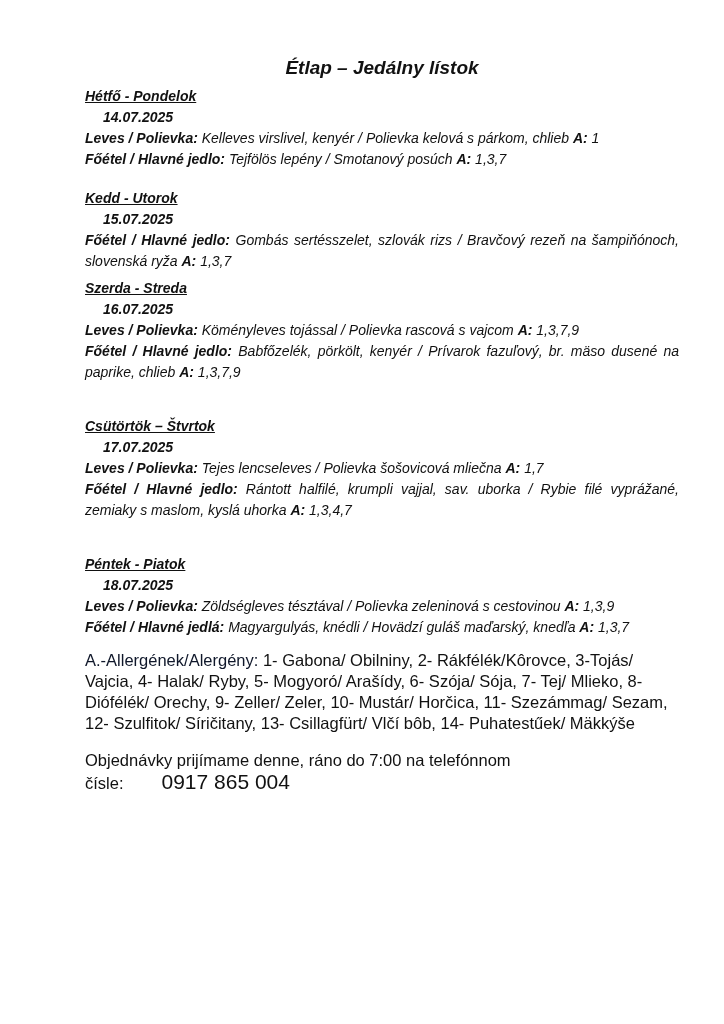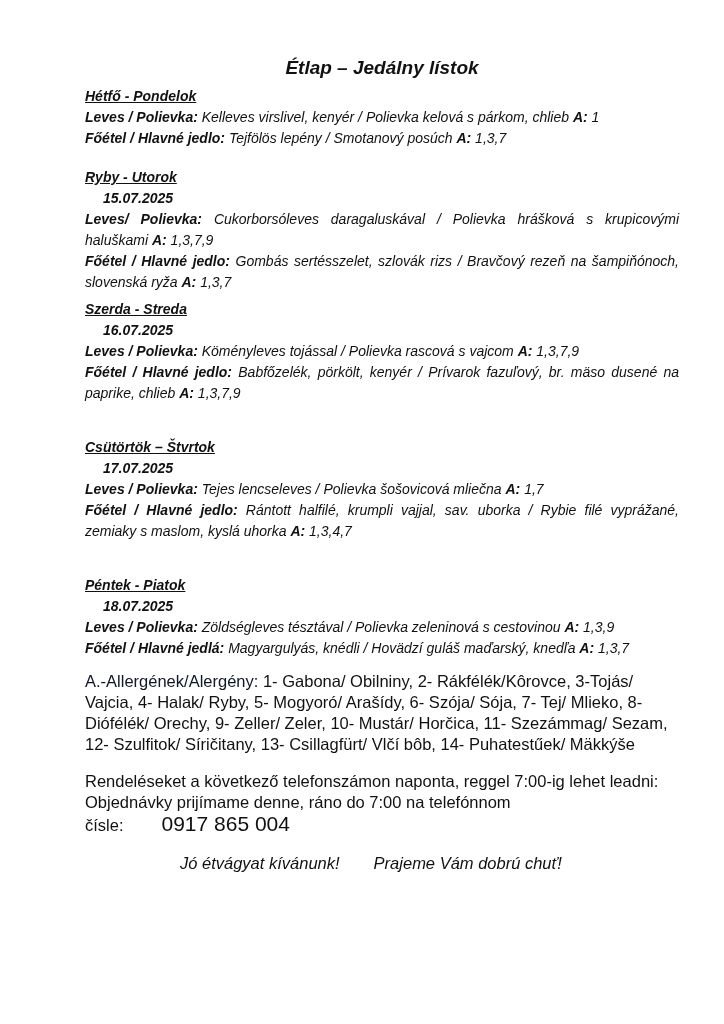--- a/index.html
+++ b/index.html
@@ -40,37 +40,34 @@
 </style>
 </head>
 <body>
 
 <div class="page">
 
   <div class="title">Étlap – Jedálny lístok</div>
 
   <section class="day d0">
     <div><span class="day-name">Hétfő - Pondelok</span></div>
+    <div class="day-date">14.07.2025</div>
     <p class="dish"><span class="lbl">Leves / Polievka:</span>
       <span>Kelleves virslivel, kenyér / Polievka kelová s párkom, chlieb</span>
       <span class="lbl">A:</span>
       <span>1</span></p>
     <p class="dish"><span class="lbl">Főétel / Hlavné jedlo:</span>
       <span>Tejfölös lepény / Smotanový posúch</span>
       <span class="lbl">A:</span>
       <span>1,3,7</span></p>
   </section>
 
   <section class="day d1">
-    <div><span class="day-name">Ryby - Utorok</span></div>
+    <div><span class="day-name">Kedd - Utorok</span></div>
     <div class="day-date">15.07.2025</div>
-    <p class="dish"><span class="lbl">Leves/ Polievka:</span>
-      <span>Cukorborsóleves daragaluskával / Polievka hrášková s krupicovými haluškami</span>
-      <span class="lbl">A:</span>
-      <span>1,3,7,9</span></p>
     <p class="dish"><span class="lbl">Főétel / Hlavné jedlo:</span>
       <span>Gombás sertésszelet, szlovák rizs / Bravčový rezeň na šampiňónoch, slovenská ryža</span>
       <span class="lbl">A:</span>
       <span>1,3,7</span></p>
   </section>
 
   <section class="day d2">
     <div><span class="day-name">Szerda - Streda</span></div>
     <div class="day-date">16.07.2025</div>
     <p class="dish"><span class="lbl">Leves / Polievka:</span>
@@ -106,19 +103,17 @@
     <p class="dish"><span class="lbl">Főétel / Hlavné jedlá:</span>
       <span>Magyargulyás, knédli / Hovädzí guláš maďarský, knedľa</span>
       <span class="lbl">A:</span>
       <span>1,3,7</span></p>
   </section>
 
   <p class="allergens"><span class="red">A.-Allergének/Alergény:</span>
     <span>1- Gabona/ Obilniny, 2- Rákfélék/Kôrovce, 3-Tojás/ Vajcia, 4- Halak/ Ryby, 5- Mogyoró/ Arašídy, 6- Szója/ Sója, 7- Tej/ Mlieko, 8- Diófélék/ Orechy, 9- Zeller/ Zeler, 10- Mustár/ Horčica, 11- Szezámmag/ Sezam, 12- Szulfitok/ Síričitany, 13- Csillagfürt/ Vlčí bôb, 14- Puhatestűek/ Mäkkýše</span></p>
 
   <div>
-    <p class="order">Rendeléseket a következő telefonszámon naponta, reggel 7:00-ig lehet leadni:</p>
     <p class="order"><span>Objednávky prijímame denne, ráno do 7:00 na telefónnom čísle:</span><span class="phone">0917 865 004</span></p>
   </div>
 
-  <p class="wishes"><span>Jó étvágyat kívánunk!</span><span class="wish-sk">Prajeme Vám dobrú chuť!</span></p>
 
 </div>
 
 </body></html>

